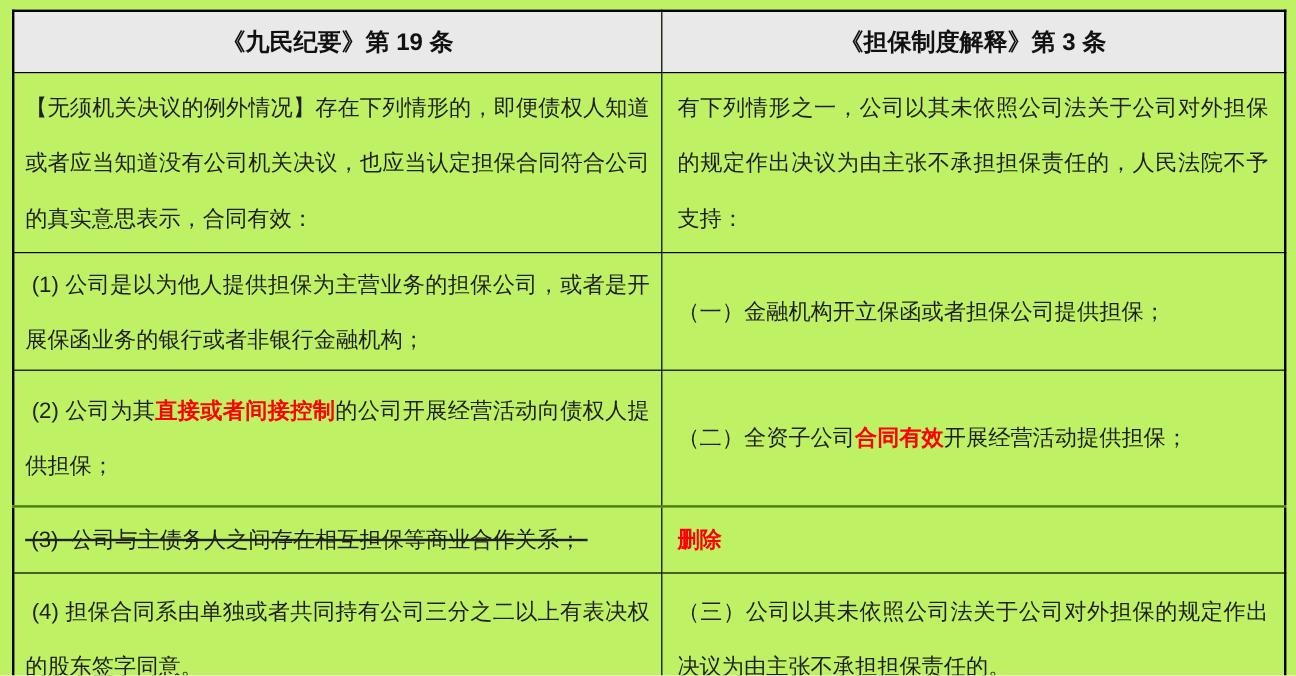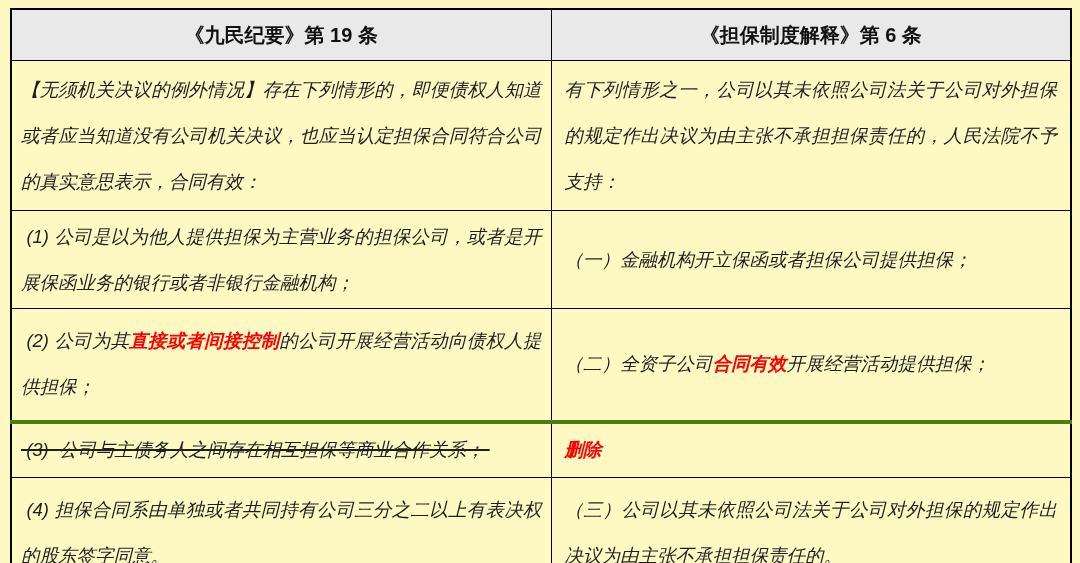--- a/index.html
+++ b/index.html
@@ -5,21 +5,21 @@
   html, body {
     margin: 0;
     padding: 0;
     background: #ffffff;
     font-family: "Liberation Sans", sans-serif;
   }
   .canvas {
     position: relative;
     width: 1080px;
     height: 563px;
-    background: #fef9c3;
+    background: #bef264;
     overflow: hidden;
   }
   table.doc-table {
     position: absolute;
     left: 10px;
     top: 8px;
     width: 1060px;
     border-collapse: collapse;
     table-layout: fixed;
     border: 2px solid #000000;
@@ -36,28 +36,27 @@
     font-weight: bold;
     text-align: center;
     height: 48px;
     color: #111111;
   }
   td {
     font-size: 18.5px;
     line-height: 46px;
     text-align: justify;
     text-justify: inter-ideograph;
-    font-style: italic;
   }
   td.cl { padding: 0 9px; }
   td.cr { padding: 0 13px; margin-top: 28px; }
   tr.r1 { height: 150px; }
   tr.r2 { height: 98px; }
   tr.r3 { height: 113px; }
-  tr.r4 { height: 56px; border-top: 4px solid #4d7c0f; }
+  tr.r4 { height: 56px; border-top: 2px solid #4d7c0f; }
   tr.r5 { height: 112px; }
   .red {
     color: #fe0000;
     font-weight: bold;
   }
   .strike {
     text-decoration: line-through;
     text-decoration-color: #1f1f1f;
     text-decoration-thickness: 1.5px;
   }
@@ -68,21 +67,21 @@
 
 <div class="canvas">
   <table class="doc-table">
     <colgroup>
       <col style="width:540px">
       <col style="width:520px">
     </colgroup>
     <thead>
       <tr>
         <th>《九民纪要》第 19 条</th>
-        <th>《担保制度解释》第 6 条</th>
+        <th>《担保制度解释》第 3 条</th>
       </tr>
     </thead>
     <tbody>
       <tr class="r1">
         <td class="cl">
           <span>【无须机关决议的例外情况】存在下列情形的，即便债权人知道或者应当知道没有公司机关决议，也应当认定担保合同符合公司的真实意思表示，合同有效：</span>
         </td>
         <td class="cr">
           <span>有下列情形之一，公司以其未依照公司法关于公司对外担保的规定作出决议为由主张不承担担保责任的，人民法院不予支持：</span>
         </td>

